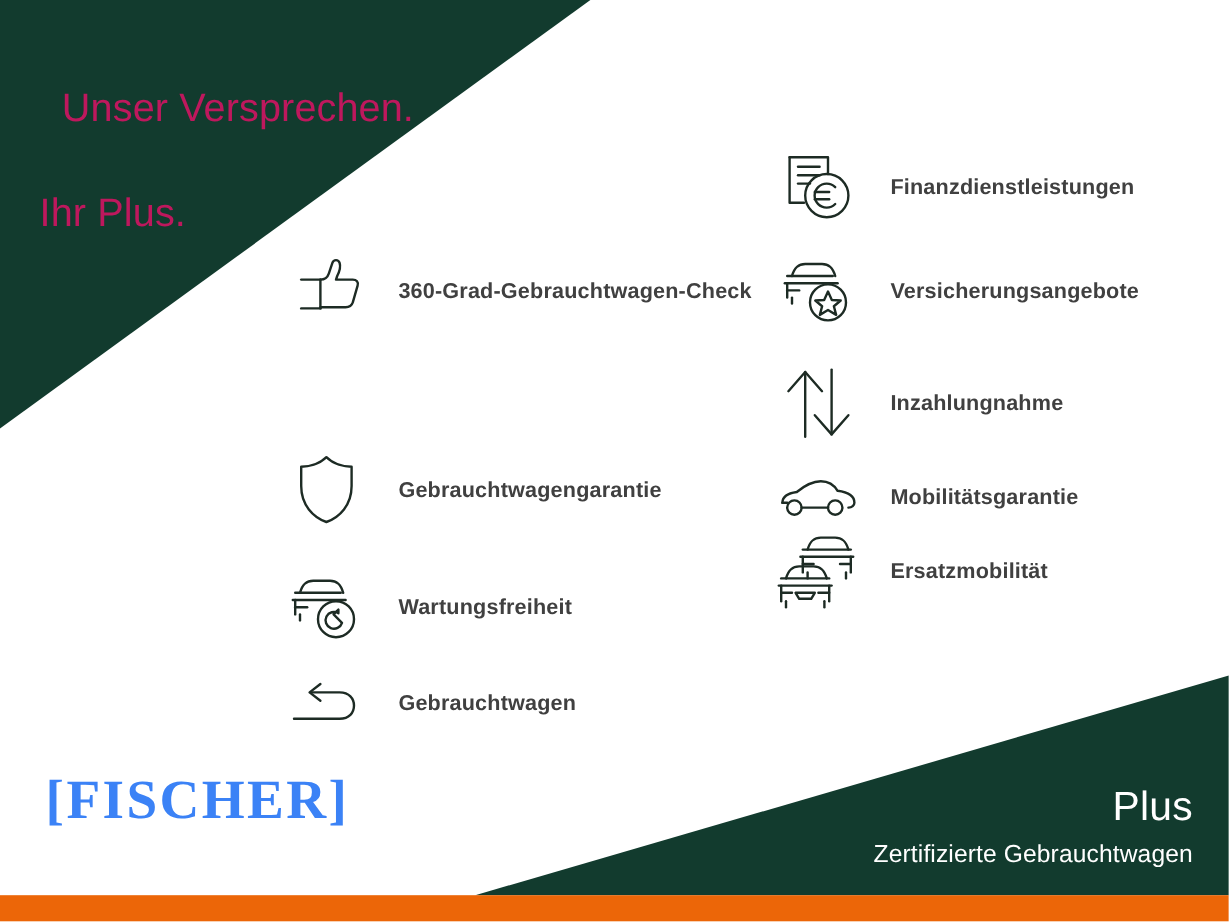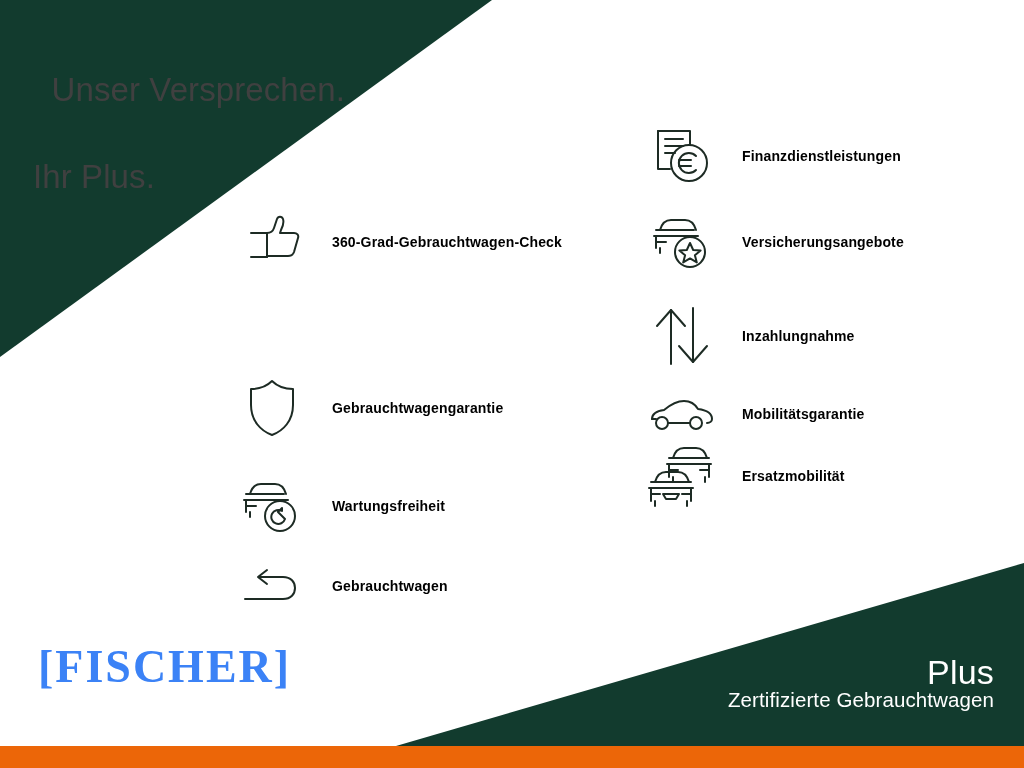--- a/index.html
+++ b/index.html
@@ -13,21 +13,21 @@
 
   
   .bg-layer { position:absolute; inset:0; z-index:0; }
   .bg-layer svg { display:block; width:1024px; height:768px; }
 
   
   .headline {
     position:absolute;
     left:33px; top:24px;
     z-index:3;
-    color:#404040;
+    color:#be185d;
     font-size:33px;
     line-height:1.32;
     font-weight:400;
     letter-spacing:.1px;
     white-space:pre;
   }
   .headline .l2 { display:block; }
 
   
   .features { position:absolute; inset:0; z-index:3; }
@@ -37,23 +37,23 @@
     display:flex;
     align-items:center;
   }
   .feat .ico {
     width:72px; height:72px;
     flex:0 0 72px;
     display:flex; align-items:center; justify-content:center;
   }
   .feat .ico svg { display:block; }
   .feat .lbl {
-    font-size:14px;
+    font-size:18px;
     font-weight:700;
-    color:#000000;
+    color:#404040;
     letter-spacing:.15px;
     white-space:nowrap;
   }
 
   
   .c-left  { left:236px; }
   .c-right { left:646px; }
 
   .lbl-off-l { margin-left:24px; }
   .lbl-off-r { margin-left:24px; }
@@ -90,21 +90,21 @@
     font-size:34px;
     font-weight:400;
     letter-spacing:.2px;
     margin-left:9px;
     line-height:1;
   }
   .skoda .sub {
     font-size:20.5px;
     font-weight:400;
     letter-spacing:.1px;
-    margin-top:0;
+    margin-top:12px;
     line-height:1.1;
   }
 </style>
 </head>
 <body>
 
 <div class="bg-layer">
   <svg viewBox="0 0 1024 768" xmlns="http://www.w3.org/2000/svg">
     <rect x="0" y="0" width="1024" height="768" fill="#ffffff"></rect>
     <polygon points="0,0 492,0 0,357" fill="#123B2E"></polygon>

